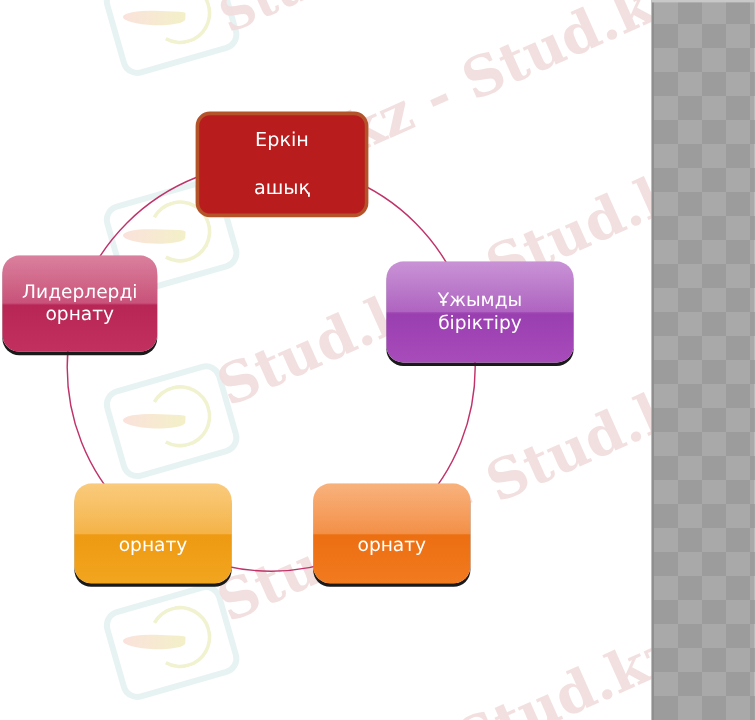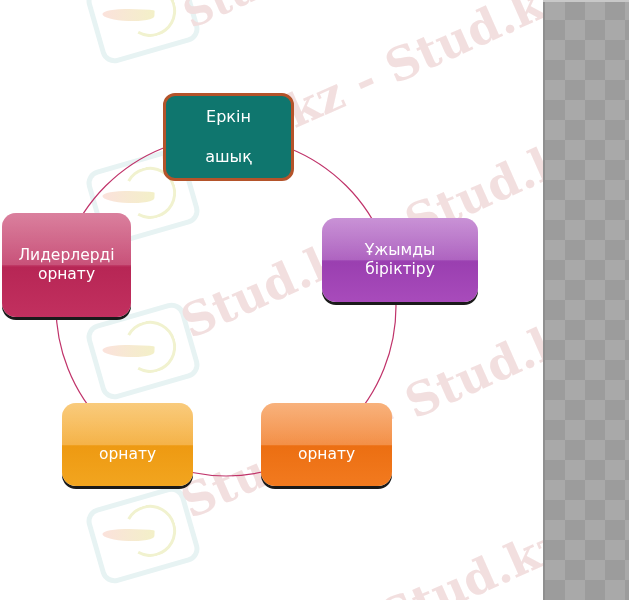--- a/index.html
+++ b/index.html
@@ -36,21 +36,21 @@
   <div class="watermark" style="left:195px; top:-10px; font-size:40px;">Stud.kz</div>
   <div class="watermark" style="left:175px; top:140px;">Stud.kz - Stud.kz</div>
   <div class="watermark" style="left:195px; top:295px;">Stud.kz - Stud.kz</div>
   <div class="watermark" style="left:195px; top:475px;">Stud.kz - Stud.kz</div>
   <div class="watermark" style="left:395px; top:590px;">Stud.kz</div>
 
   <svg class="ring" width="543" height="600">
     <circle id="ring-circle" cx="226" cy="306" r="170" fill="none" stroke="#c0336a" stroke-width="1.2"></circle>
   </svg>
 
-  <div class="node" id="node-top" style="left:163px; top:93px; width:131px; height:88px; background:#0f766e; border:3px solid #b4532a; border-radius:12px; font-size:16px; line-height:20px;">
+  <div class="node" id="node-top" style="left:163px; top:93px; width:144px; height:88px; background:#b91c1c; border:3px solid #b4532a; border-radius:12px; font-size:16px; line-height:20px;">
     <span class="lbl">
       <span>Еркін</span><br>
       <br>
       <span>ашық</span>
     </span>
   </div>
 
   <div class="node gloss" id="node-right" style="left:322px; top:218px; width:156px; height:84px; background:linear-gradient(#b468c6 0%, #a552b9 50%, #9a3fb0 52%, #a84bbb 100%);align-items:center;">
     <span class="lbl">
       <span>Ұжымды</span><br>
@@ -65,21 +65,21 @@
     </span>
   </div>
 
   <div class="node gloss" id="node-bottom-left" style="left:62px; top:403px; width:131px; height:83px; background:linear-gradient(#f7b74a 0%, #f4aa33 50%, #ee9a12 52%, #f2a51f 100%);">
     <span class="lbl">
       <br>
       <span>орнату</span>
     </span>
   </div>
 
-  <div class="node gloss" id="node-left" style="left:2px; top:213px; width:129px; height:104px; background:linear-gradient(#cc4f78 0%, #c23e6a 50%, #b72655 52%, #c2305f 100%);">
+  <div class="node gloss" id="node-left" style="left:2px; top:213px; width:129px; height:80px; background:linear-gradient(#cc4f78 0%, #c23e6a 50%, #b72655 52%, #c2305f 100%);">
     <span class="lbl">
       <span>Лидерлерді</span><br>
       <span>орнату</span>
     </span>
   </div>
 </div>
 
 <div class="side-panel"></div>
 <div class="panel-topline"></div>
 

